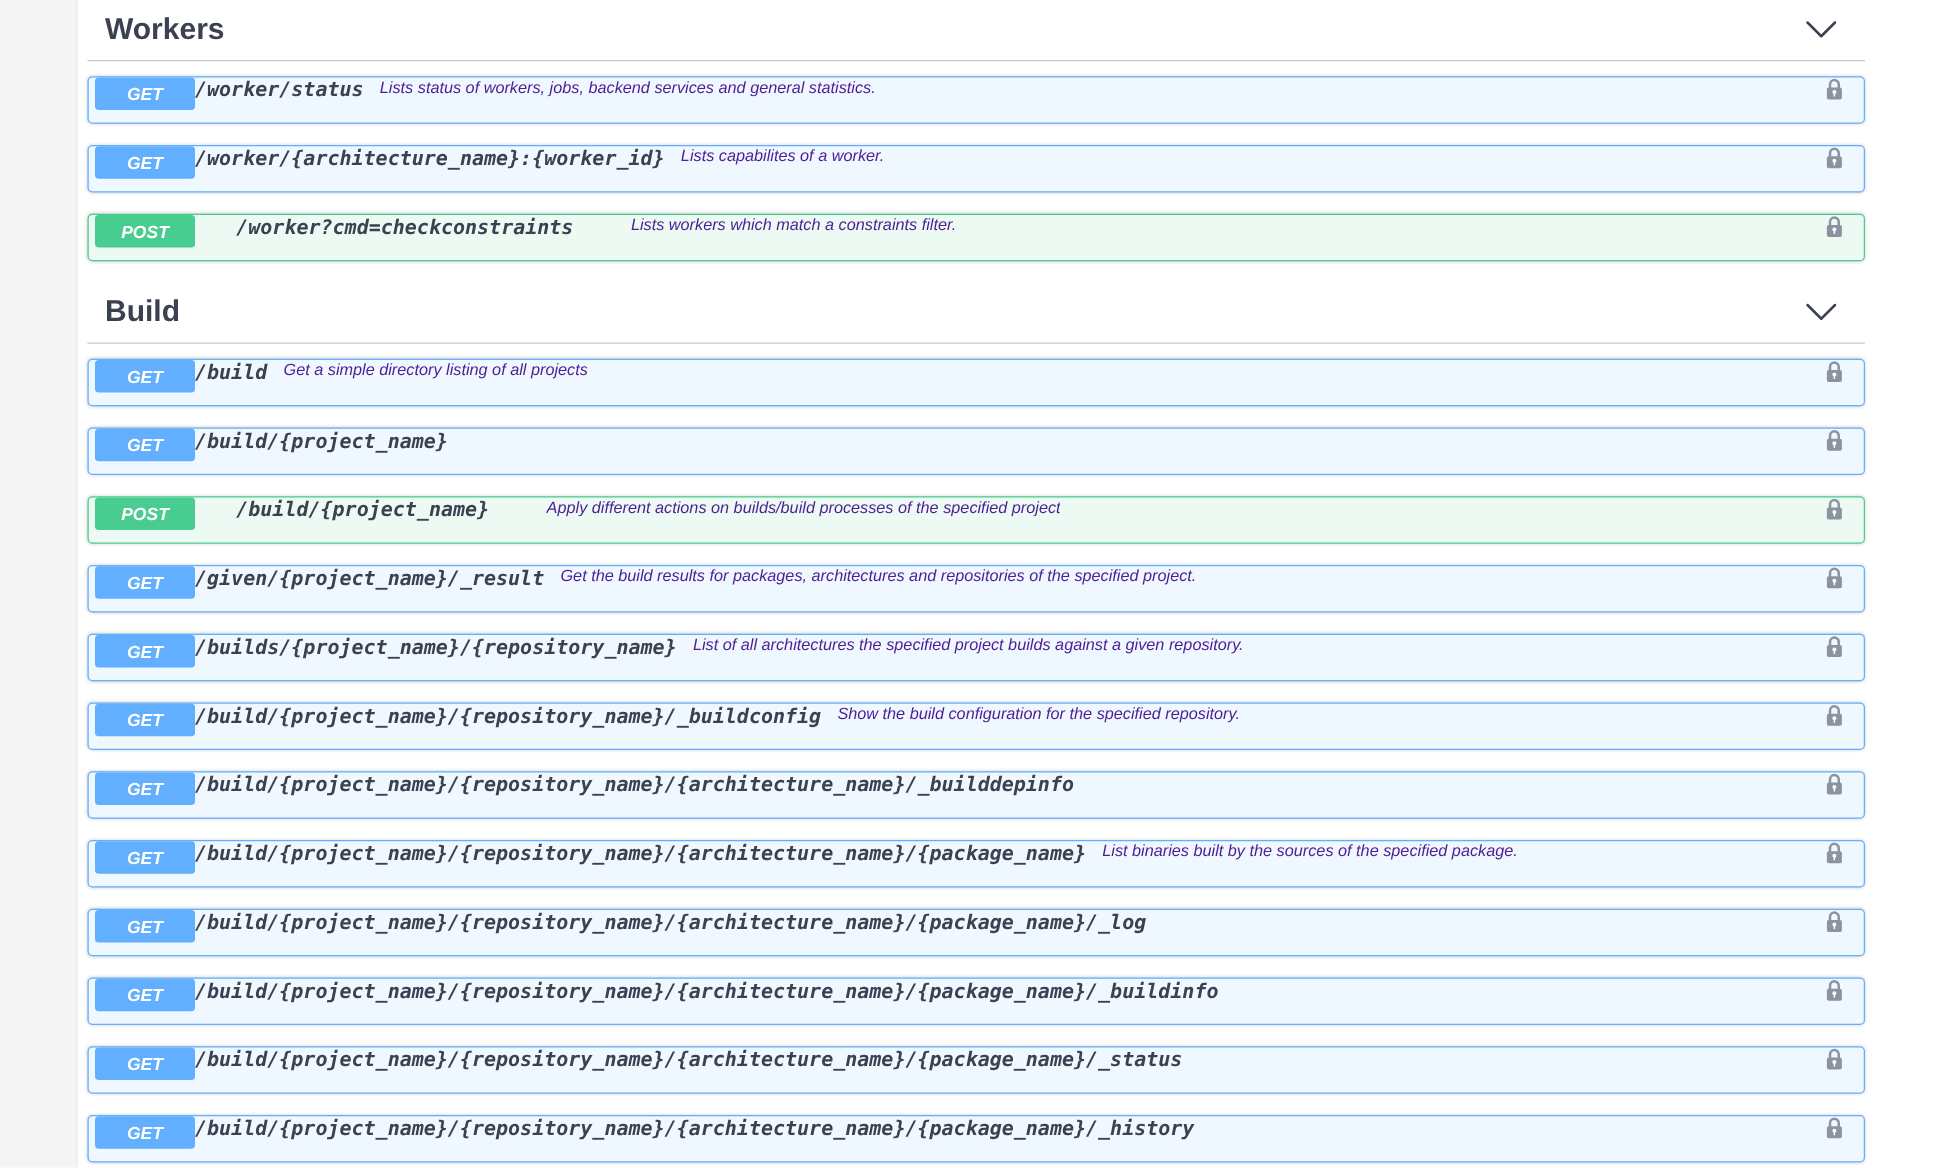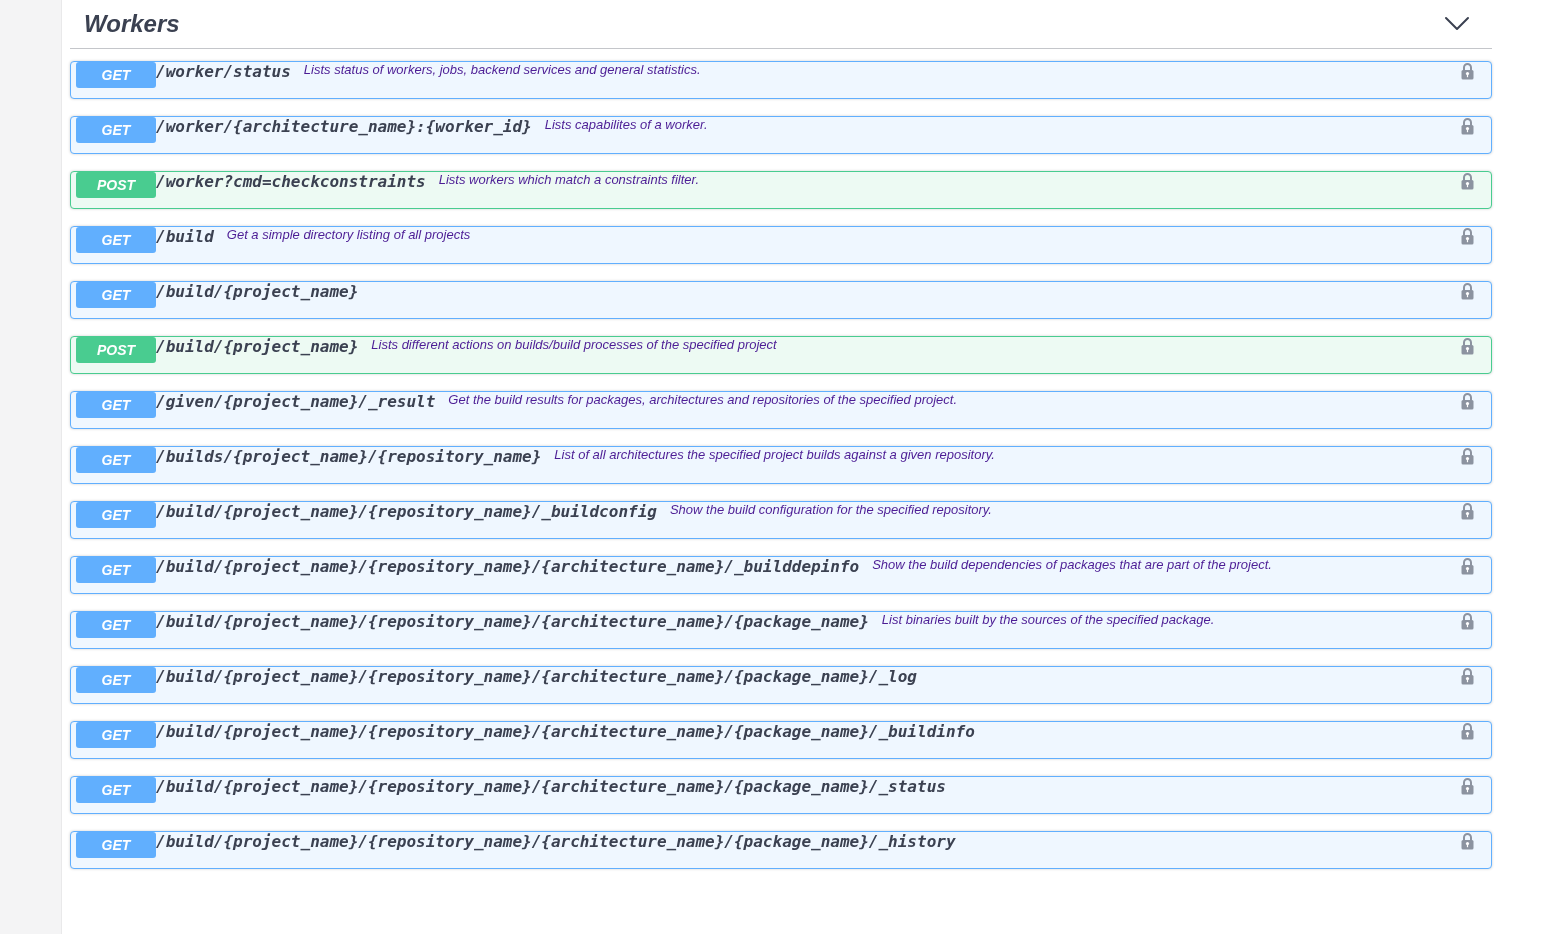--- a/index.html
+++ b/index.html
@@ -35,21 +35,20 @@
     margin: 0 0 12px 0;
     padding: 10px 20px 10px 14px;
     border-bottom: 1px solid rgba(59,65,81,.3);
     cursor: pointer;
   }
   .section-title {
     font-size: 24px;
     font-weight: 700;
     color: #3b4151;
     font-family: "Liberation Sans", sans-serif;
-    font-style: italic;
   }
   .expand-btn {
     margin-left: auto;
     background: none;
     border: none;
     padding: 0 2px;
     cursor: pointer;
     display: flex;
     align-items: center;
   }
@@ -60,21 +59,21 @@
     height: 38px;
     margin: 0 0 17px 0;
     border-radius: 4px;
     border: 1px solid;
     padding: 0 10px 0 5px;
     box-shadow: 0 0 3px rgba(0,0,0,.19);
     cursor: pointer;
     font-style: italic;
   }
   .opblock-get  { border-color: #61affe; background: #eff7ff; }
-  .opblock-post { border-color: #49cc90; background: #edfaf3; }
+  .opblock-post { border-color: #49cc90; background: #edfaf3; gap: 33px; }
   .method-badge {
     min-width: 80px;
     height: 26px;
     line-height: 26px;
     text-align: center;
     border-radius: 3px;
     color: #ffffff;
     font-size: 14px;
     font-weight: 700;
     font-family: "Liberation Sans", sans-serif;
@@ -165,20 +164,28 @@
         <rect x="1.5" y="8" width="12" height="9.5" rx="1.5" fill="#8c93a0"></rect>
         <circle cx="7.5" cy="11.6" r="1.6" fill="#ffffff"></circle>
         <rect x="6.9" y="12" width="1.2" height="3.2" fill="#ffffff"></rect>
       </svg>
     </button>
   </div>
 </div>
   </section>
 
   <section class="opblock-tag-section">
+    <h3 class="opblock-tag">
+      <span class="section-title">Build</span>
+      <button class="expand-btn" type="button">
+        <svg width="26" height="16" viewBox="0 0 26 16" aria-hidden="true">
+          <path d="M2 2 L13 13 L24 2" fill="none" stroke="#3b4151" stroke-width="2" stroke-linecap="round" stroke-linejoin="round"></path>
+        </svg>
+      </button>
+    </h3>
     <div class="operations">
   <div class="opblock opblock-get">
     <span class="method-badge badge-get">GET</span>
     <span class="path">/build</span>
     <span class="description">Get a simple directory listing of all projects</span>
     <button class="auth-btn" type="button">
       <svg width="15" height="19" viewBox="0 0 15 19" aria-hidden="true">
         <path d="M4 8.5 V5.5 a3.5 3.5 0 0 1 7 0 V8.5" fill="none" stroke="#8c93a0" stroke-width="2"></path>
         <rect x="1.5" y="8" width="12" height="9.5" rx="1.5" fill="#8c93a0"></rect>
         <circle cx="7.5" cy="11.6" r="1.6" fill="#ffffff"></circle>
@@ -196,21 +203,21 @@
         <rect x="1.5" y="8" width="12" height="9.5" rx="1.5" fill="#8c93a0"></rect>
         <circle cx="7.5" cy="11.6" r="1.6" fill="#ffffff"></circle>
         <rect x="6.9" y="12" width="1.2" height="3.2" fill="#ffffff"></rect>
       </svg>
     </button>
   </div>
 
   <div class="opblock opblock-post">
     <span class="method-badge badge-post">POST</span>
     <span class="path">/build/{project_name}</span>
-    <span class="description">Lists different actions on builds/build processes of the specified project</span>
+    <span class="description">Apply different actions on builds/build processes of the specified project</span>
     <button class="auth-btn" type="button">
       <svg width="15" height="19" viewBox="0 0 15 19" aria-hidden="true">
         <path d="M4 8.5 V5.5 a3.5 3.5 0 0 1 7 0 V8.5" fill="none" stroke="#8c93a0" stroke-width="2"></path>
         <rect x="1.5" y="8" width="12" height="9.5" rx="1.5" fill="#8c93a0"></rect>
         <circle cx="7.5" cy="11.6" r="1.6" fill="#ffffff"></circle>
         <rect x="6.9" y="12" width="1.2" height="3.2" fill="#ffffff"></rect>
       </svg>
     </button>
   </div>
 
@@ -252,21 +259,20 @@
         <rect x="1.5" y="8" width="12" height="9.5" rx="1.5" fill="#8c93a0"></rect>
         <circle cx="7.5" cy="11.6" r="1.6" fill="#ffffff"></circle>
         <rect x="6.9" y="12" width="1.2" height="3.2" fill="#ffffff"></rect>
       </svg>
     </button>
   </div>
 
   <div class="opblock opblock-get">
     <span class="method-badge badge-get">GET</span>
     <span class="path">/build/{project_name}/{repository_name}/{architecture_name}/_builddepinfo</span>
-    <span class="description">Show the build dependencies of packages that are part of the project.</span>
     <button class="auth-btn" type="button">
       <svg width="15" height="19" viewBox="0 0 15 19" aria-hidden="true">
         <path d="M4 8.5 V5.5 a3.5 3.5 0 0 1 7 0 V8.5" fill="none" stroke="#8c93a0" stroke-width="2"></path>
         <rect x="1.5" y="8" width="12" height="9.5" rx="1.5" fill="#8c93a0"></rect>
         <circle cx="7.5" cy="11.6" r="1.6" fill="#ffffff"></circle>
         <rect x="6.9" y="12" width="1.2" height="3.2" fill="#ffffff"></rect>
       </svg>
     </button>
   </div>
 

